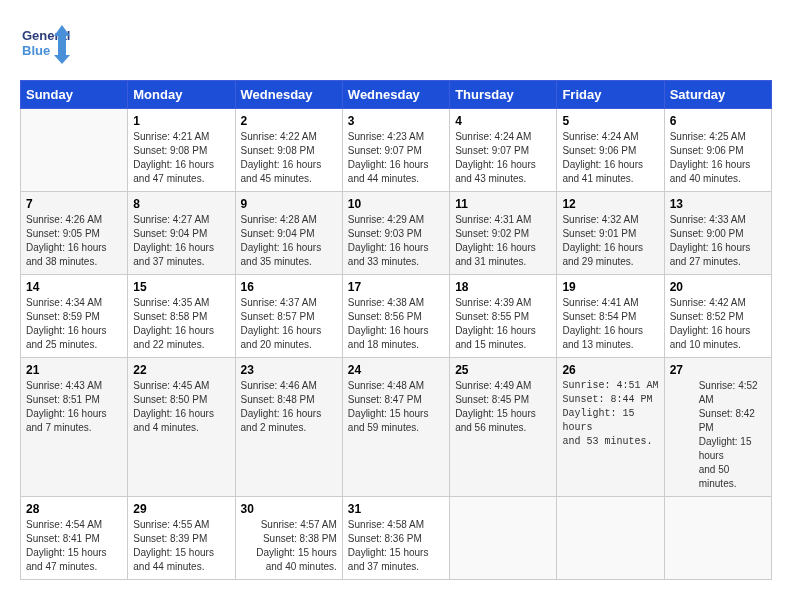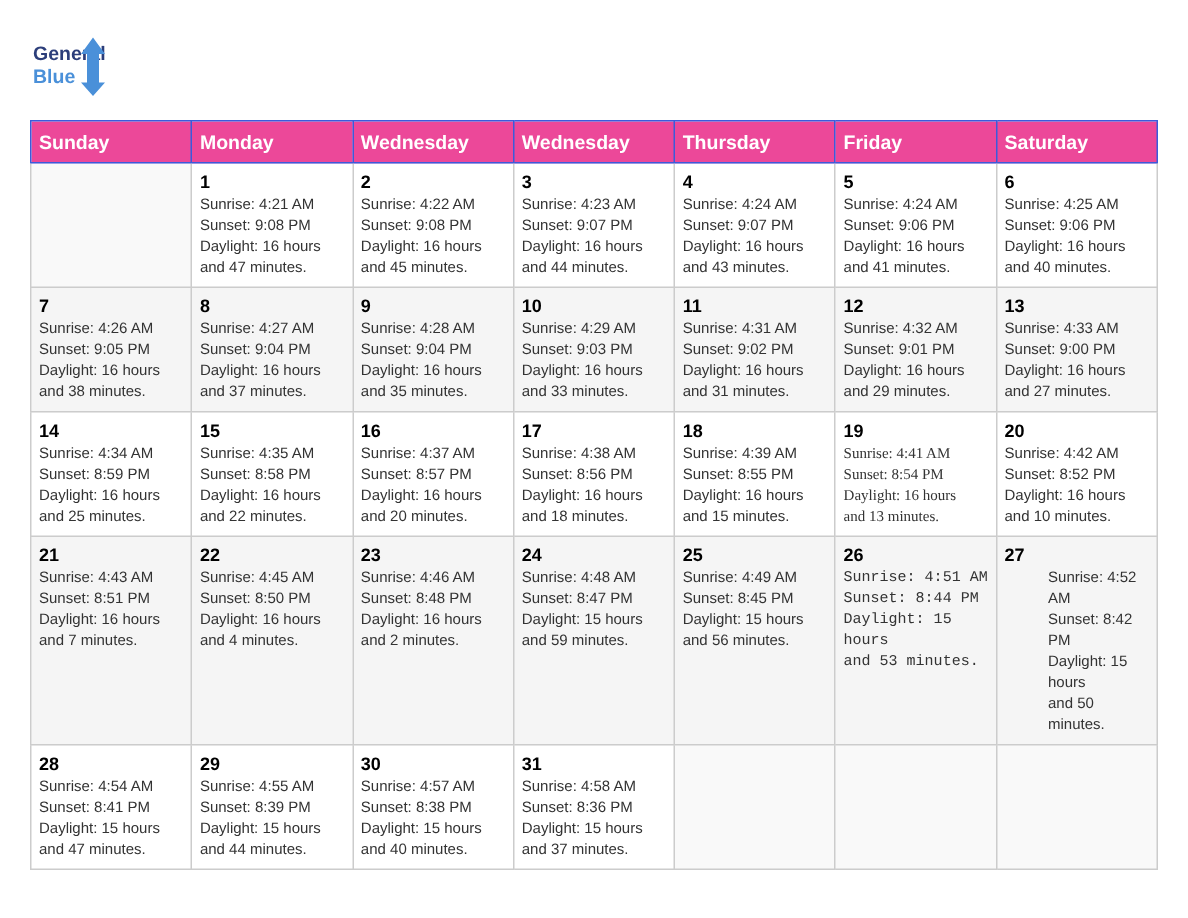--- a/index.html
+++ b/index.html
@@ -34,21 +34,21 @@
       font-size: 16px;
       color: #555;
       margin-top: 2px;
     }
     table {
       width: 100%;
       border-collapse: collapse;
       font-size: 11px;
     }
     thead tr th {
-      background-color: #ec4899;
+      background-color: #1d4ed8;
       color: #fff;
       padding: 6px 5px;
       text-align: left;
       font-size: 13px;
       font-weight: bold;
       border: 1px solid #3b5bdb;
     }
     tbody tr {
       background: #fff;
     }
@@ -234,21 +234,21 @@
         </td>
         <td>
           <span class="day-number">18</span>
           <div class="day-info" style="white-space: pre-line;">Sunrise: 4:39 AM
 Sunset: 8:55 PM
 Daylight: 16 hours
 and 15 minutes.</div>
         </td>
         <td>
           <span class="day-number">19</span>
-          <div class="day-info" style="white-space: pre-line; font-family: Liberation Serif, serif;">Sunrise: 4:41 AM
+          <div class="day-info" style="white-space: pre-line;">Sunrise: 4:41 AM
 Sunset: 8:54 PM
 Daylight: 16 hours
 and 13 minutes.</div>
         </td>
         <td>
           <span class="day-number">20</span>
           <div class="day-info" style="white-space: pre-line;">Sunrise: 4:42 AM
 Sunset: 8:52 PM
 Daylight: 16 hours
 and 10 minutes.</div>
@@ -315,21 +315,21 @@
         </td>
         <td>
           <span class="day-number">29</span>
           <div class="day-info" style="white-space: pre-line;">Sunrise: 4:55 AM
 Sunset: 8:39 PM
 Daylight: 15 hours
 and 44 minutes.</div>
         </td>
         <td>
           <span class="day-number">30</span>
-          <div class="day-info" style="white-space: pre-line;">Sunrise: 4:57 AM
+          <div class="day-info" style="white-space: pre-line; text-align: right;">Sunrise: 4:57 AM
 Sunset: 8:38 PM
 Daylight: 15 hours
 and 40 minutes.</div>
         </td>
         <td>
           <span class="day-number">31</span>
           <div class="day-info" style="white-space: pre-line;">Sunrise: 4:58 AM
 Sunset: 8:36 PM
 Daylight: 15 hours
 and 37 minutes.</div>

